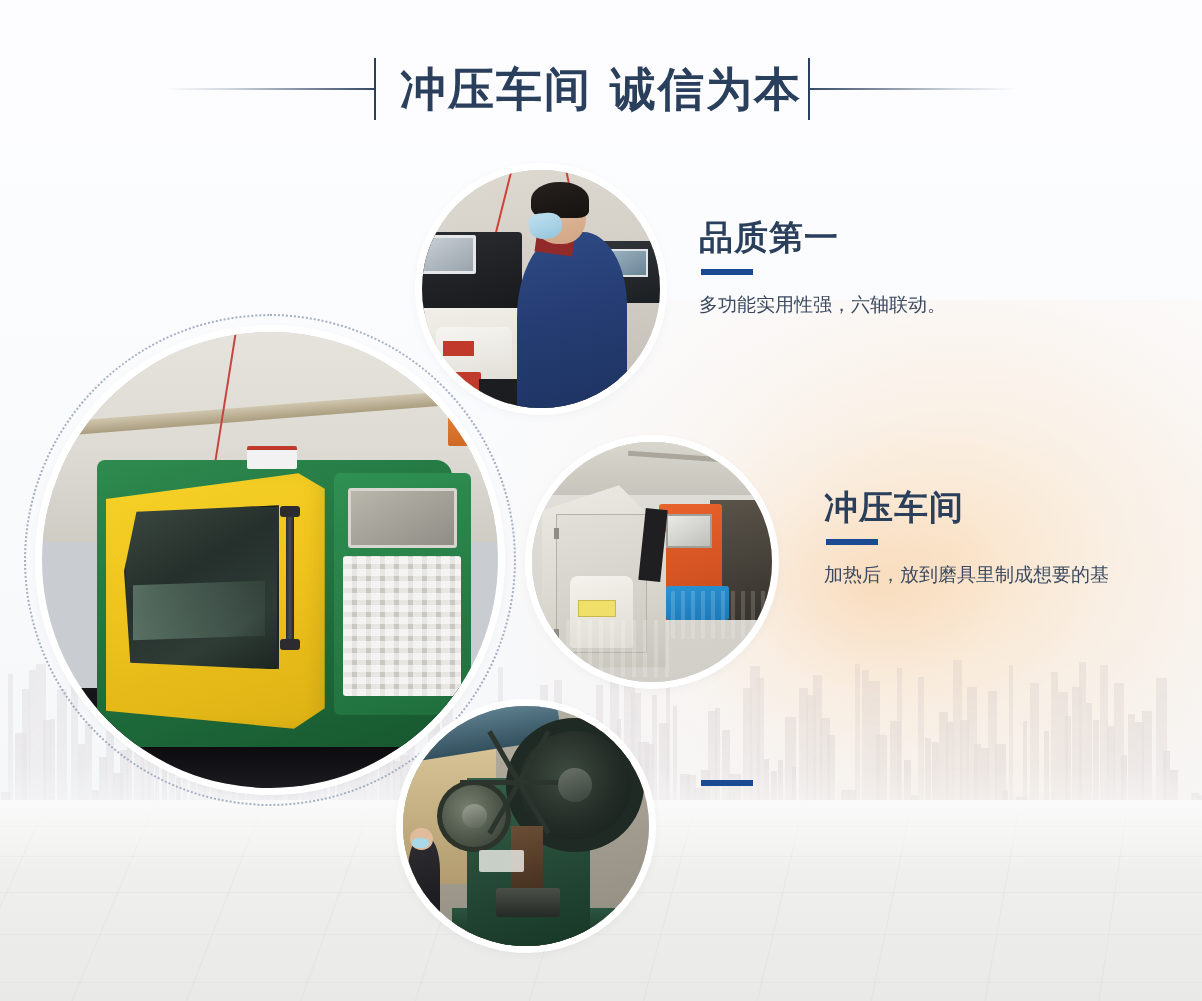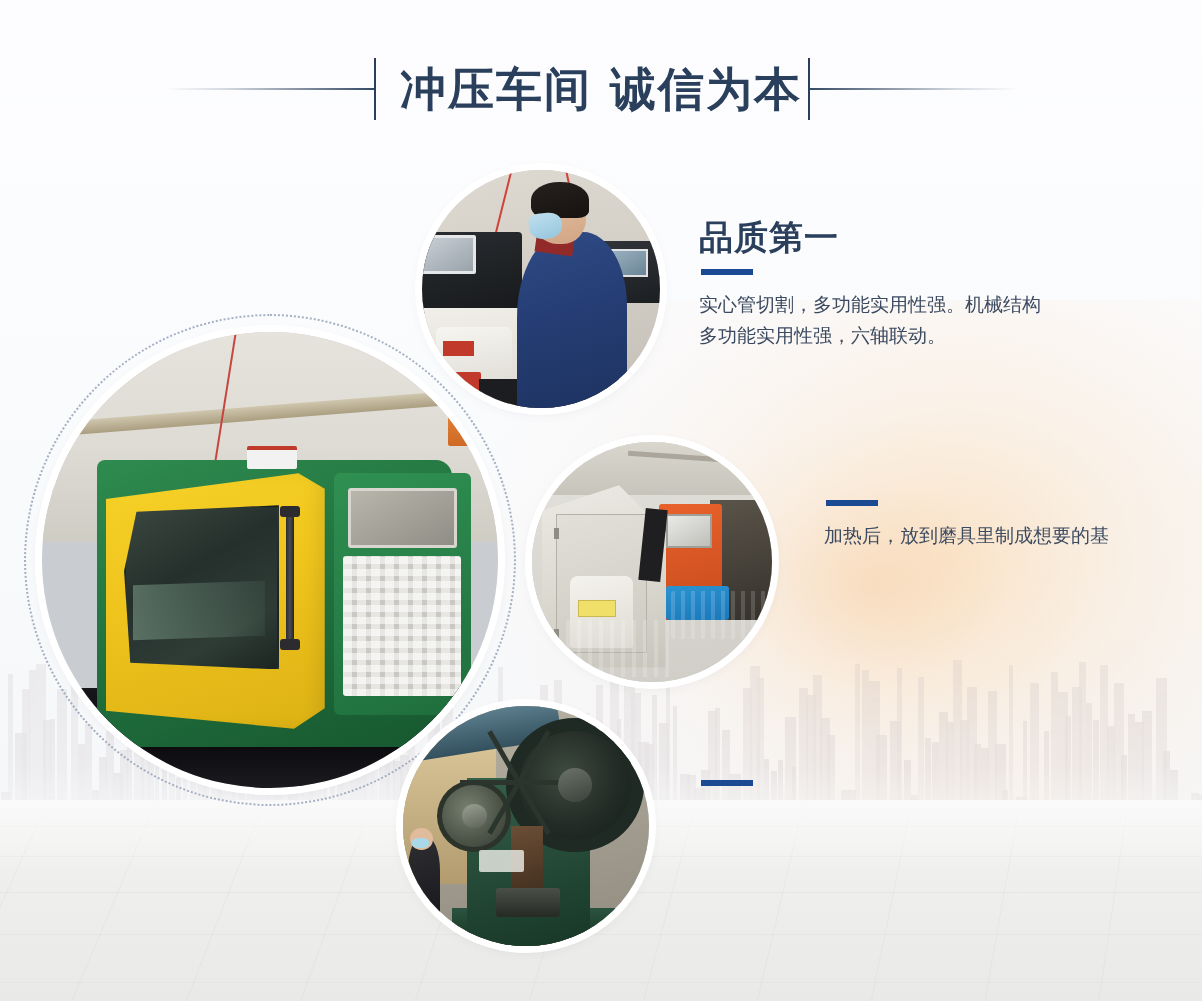--- a/index.html
+++ b/index.html
@@ -624,26 +624,26 @@
       <div class="p-worker"></div>
       <div class="p-whead"></div>
       <div class="p-wmask"></div>
     </div>
   </div>
 
   <div class="block" id="b1">
     <div class="blk-title">品质第一</div>
     <div class="blk-bar"></div>
     <div class="blk-desc">
-      <span>实心管切割，多功能实用性强。机械结构</span>
       <span>多功能实用性强，六轴联动。</span>
     </div>
   </div>
 
   <div class="block" id="b2">
+    <div class="blk-title">冲压车间</div>
     <div class="blk-bar"></div>
     <div class="blk-desc">
       <span>加热后，放到磨具里制成想要的基</span>
     </div>
   </div>
 
   <div class="block" id="b3">
     <div class="blk-bar"></div>
   </div>
 

